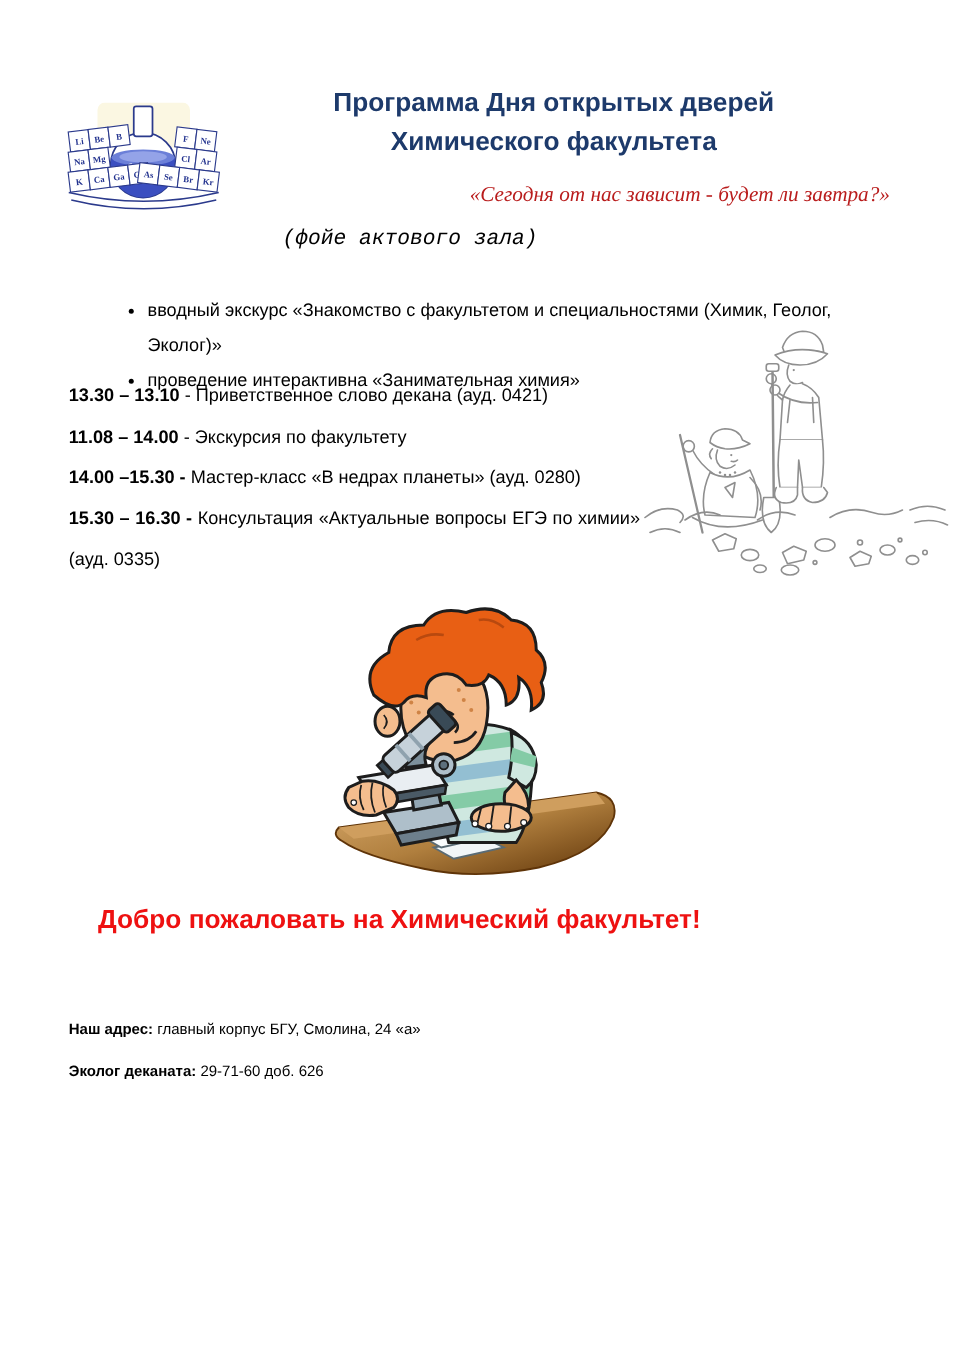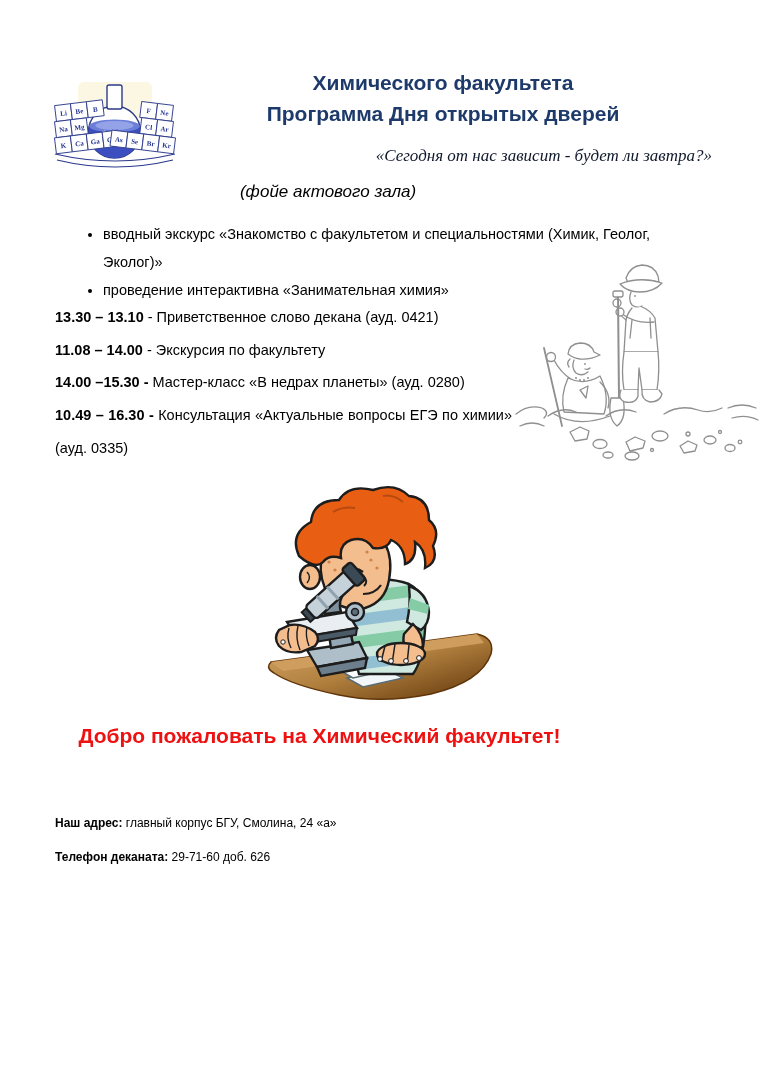--- a/index.html
+++ b/index.html
@@ -26,36 +26,37 @@
     font-weight: bold;
     font-size: 21px;
     line-height: 31px;
   }
   .quote {
     position: absolute;
     right: 52px; top: 146px;
     font-family: "Liberation Serif", serif;
     font-style: italic;
     font-size: 17px;
-    color: #0f172a;
+    color: #b91c1c;
   }
   .venue {
     position: absolute;
     left: 0; top: 182px;
     width: 656px;
     text-align: center;
     font-style: italic;
     font-size: 17px;
     color: #000;
+    font-family: Liberation Mono, monospace;
   }
   .bullets {
     position: absolute;
     left: 80px; top: 219px;
     width: 590px;
-    margin: 1px;
+    margin: 16px;
     padding: 0 0 0 22px;
     font-size: 14.5px;
     line-height: 28px;
     color: #000;
   }
   .bullets li { margin: 0; }
   .schedule {
     position: absolute;
     left: 55px; top: 301px;
     width: 656px;
@@ -153,38 +154,38 @@
         <text class="cellTxt" x="68" y="63" text-anchor="middle">As</text>
         <text class="cellTxt" x="84" y="63" text-anchor="middle">Se</text>
         <text class="cellTxt" x="100" y="63" text-anchor="middle">Br</text>
         <text class="cellTxt" x="116" y="63" text-anchor="middle">Kr</text>
       </g>
       <path d="M3,72 Q63,86 123,72 M5,78 Q63,92 121,78" stroke="#2b3a8c" fill="none" stroke-width="1.2"></path>
     </g>
   </svg>
 
   <div class="title">
+    <div>Программа Дня открытых дверей</div>
     <div>Химического факультета</div>
-    <div>Программа Дня открытых дверей</div>
   </div>
 
   <div class="quote">«Сегодня от нас зависит - будет ли завтра?»</div>
 
   <div class="venue">(фойе актового зала)</div>
 
   <ul class="bullets">
     <li>вводный экскурс «Знакомство с факультетом и специальностями (Химик, Геолог, Эколог)»</li>
     <li>проведение интерактивна «Занимательная химия»</li>
   </ul>
 
   <div class="schedule">
     <p><span class="time">13.30 – 13.10</span> <span class="desc">- Приветственное слово декана (ауд. 0421)</span></p>
     <p><span class="time">11.08 – 14.00</span> <span class="desc">- Экскурсия по факультету</span></p>
     <p><span class="time">14.00 –15.30 -</span> <span class="desc">Мастер-класс «В недрах планеты» (ауд. 0280)</span></p>
-    <p class="narrow"><span class="time">10.49 – 16.30 -</span> <span class="desc">Консультация «Актуальные вопросы ЕГЭ по химии» (ауд. 0335)</span></p>
+    <p class="narrow"><span class="time">15.30 – 16.30 -</span> <span class="desc">Консультация «Актуальные вопросы ЕГЭ по химии» (ауд. 0335)</span></p>
   </div>
 
   <svg class="dig" viewBox="0 0 248 212">
     <g stroke="#8f8f8f" stroke-width="1.3" fill="none" stroke-linecap="round" stroke-linejoin="round">
 
       <path d="M112,22 Q116,10 128,9 Q140,9 144,20 L145,26 Q130,22 114,27 Z" fill="#fff"></path>
       <path d="M106,28 Q126,20 148,27 Q140,36 126,36 Q113,36 106,28 Z" fill="#fff"></path>
       <path d="M117,36 Q114,44 118,49 Q123,53 128,50"></path>
       <circle cx="121" cy="40" r="0.9" fill="#8f8f8f" stroke="none"></circle>
       <path d="M118,52 Q113,58 112,64 L110,96 L144,96 L141,62 Q136,54 128,51" fill="#fff"></path>
@@ -323,16 +324,16 @@
       <path d="M16,148 Q10,156 16,164 Q24,172 38,170 L52,164 Q58,157 52,150 Q40,141 27,143 Z" fill="#f4bd8e" stroke="#1d1d1d" stroke-width="2.4"></path>
       <path d="M26,146 Q23,156 28,166 M35,144 Q32,156 37,168 M44,145 Q42,154 46,164" fill="none" stroke="#1d1d1d" stroke-width="1.4"></path>
       <circle cx="20" cy="160" r="2.2" fill="#fff" stroke="#1d1d1d" stroke-width="1"></circle>
     </g>
   </svg>
 
   <div class="welcome">Добро пожаловать на Химический факультет!</div>
 
   <div class="contacts">
     <p><span class="lbl">Наш адрес:</span> <span>главный корпус БГУ, Смолина, 24 «а»</span></p>
-    <p><span class="lbl">Телефон деканата:</span> <span>29-71-60 доб. 626</span></p>
+    <p><span class="lbl">Эколог деканата:</span> <span>29-71-60 доб. 626</span></p>
   </div>
 
 </div>
 
 </body></html>

